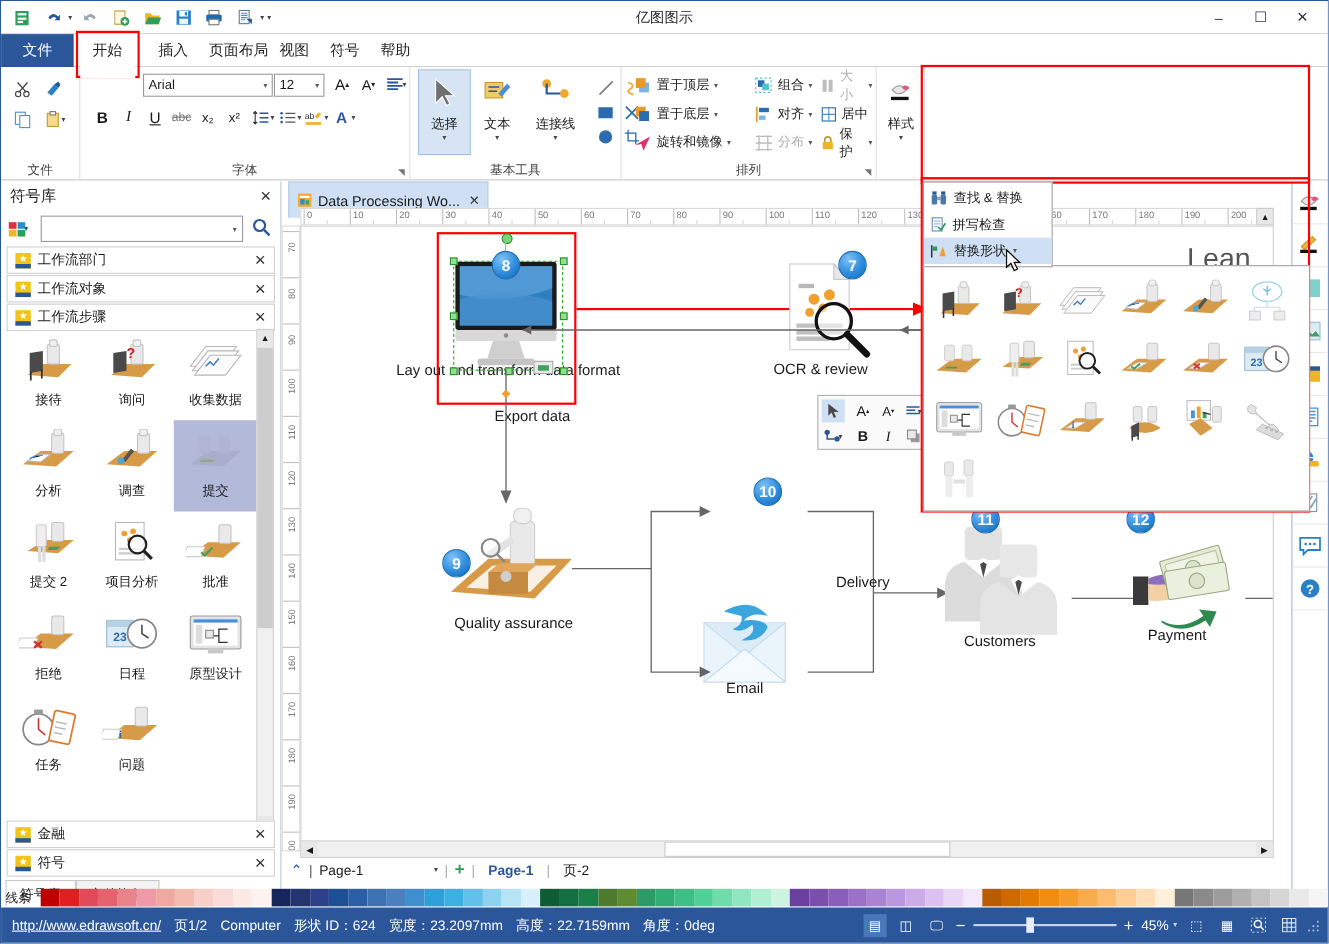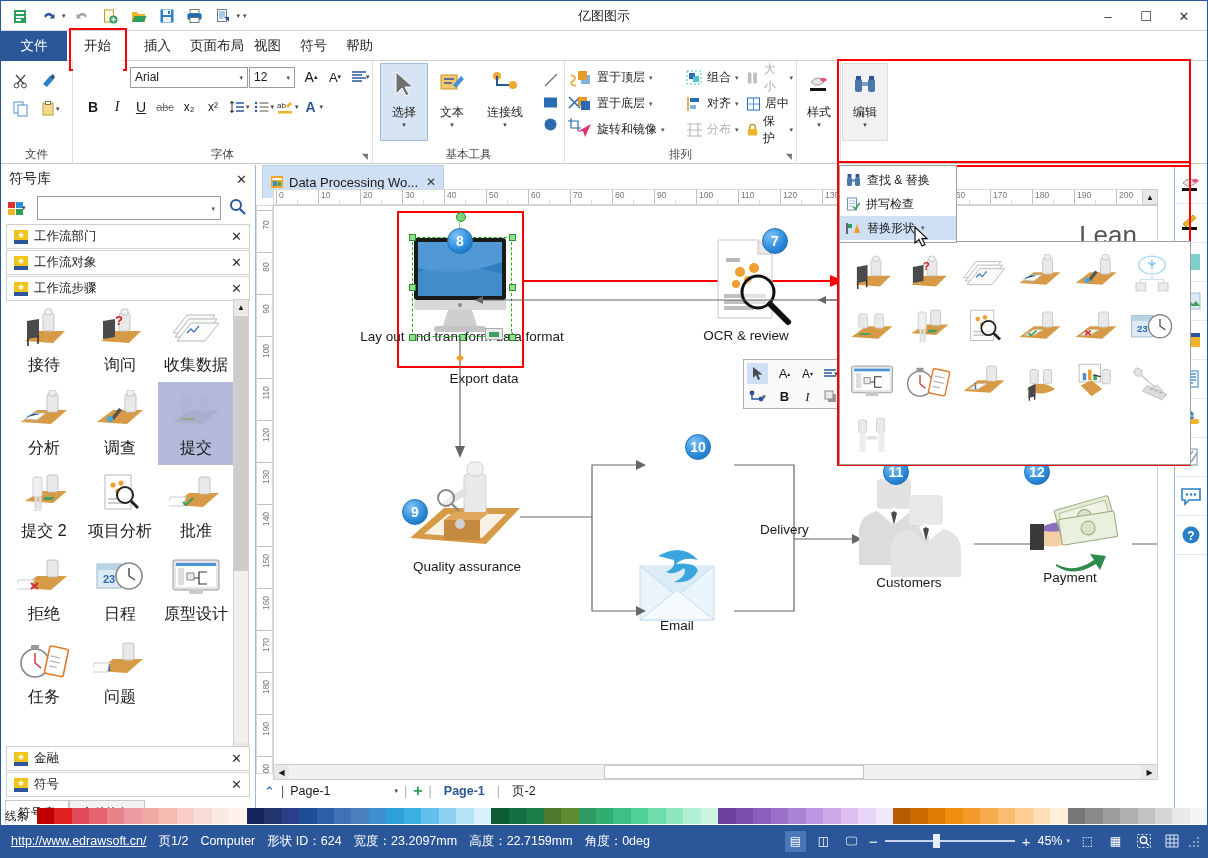--- a/index.html
+++ b/index.html
@@ -101,21 +101,21 @@
       justify-content:space-between; padding:0 7px; font-size:12.5px; cursor:pointer; background:#fff;}
   .catico { width:14px; height:14px; background:#f0c419; border-bottom:4px solid #2b579a; display:inline-block;
       margin-right:6px; font-size:9px; color:#fff; text-align:center; line-height:10px;}
   .catlbl{display:flex;align-items:center;}
   .shapegrid { position:absolute; left:5px; top:134px; width:230px; bottom:66px; overflow:hidden; }
   .sgrid { display:grid; grid-template-columns:repeat(3,76px); }
   .scell { width:76px; height:83px; display:flex; flex-direction:column; align-items:center;
       justify-content:flex-start; cursor:pointer; padding-top:4px;}
   .scell.sel { background:#b3b9d9; }
   .scell .si { height:52px; display:flex; align-items:center; justify-content:center; }
-  .scell .sl { font-size:16px; color:#1a1a1a; }
+  .scell .sl { font-size:12px; color:#1a1a1a; }
   .vscroll { position:absolute; right:6px; top:134px; width:16px; bottom:66px; background:#f0f0f0;
       border:1px solid #d0d0d0; }
   .vsb { position:absolute; left:0; width:14px; top:16px; height:255px; background:#cdcdcd; }
   .vsar { position:absolute; left:0; width:14px; height:15px; background:#e8e8e8; display:flex;
       align-items:center; justify-content:center; font-size:8px; cursor:pointer;}
   .lpbottom { position:absolute; left:0; bottom:0; width:254px; }
   .lptabs { height:26px; display:flex; align-items:flex-end; padding-left:4px; }
   .lptab { height:24px; padding:0 12px; line-height:24px; font-size:12.5px; border:1px solid #c8c8c8;
       background:#f3f3f3; cursor:pointer;}
   .lptab.active { background:#fff; border-bottom:1px solid #fff; }
@@ -529,35 +529,20 @@
               <path d="M4 10 q5 -6 10 -3 l3 3 q-4 4 -9 3z" fill="#e6e6e6" stroke="#999"></path>
               <path d="M13 7 q4 -3 7 1 q-3 3 -6 1z" fill="#e75480"></path>
               <rect x="3" y="16" width="16" height="3" fill="#111"></rect>
             </svg>
         </div>
         <div class="bl" style="font-size:12px;">样式</div>
         <div class="bc">▾</div>
       </div>
     </div>
 
-    <div class="group" style="left:840px; width:50px;border-right:none;">
-      <div class="bigbtn" style="left:2px;width:44px;background:#f1f1f1;outline:1px solid #dcdcdc;">
-        <div class="bi">
-          <svg width="24" height="22" viewBox="0 0 24 22">
-              <rect x="2" y="6" width="7" height="13" rx="2" fill="#4a78a8"></rect>
-              <rect x="15" y="6" width="7" height="13" rx="2" fill="#4a78a8"></rect>
-              <rect x="9" y="9" width="6" height="4" fill="#7aa0c4"></rect>
-              <rect x="3" y="3" width="5" height="4" fill="#2b579a"></rect>
-              <rect x="16" y="3" width="5" height="4" fill="#2b579a"></rect>
-            </svg>
-        </div>
-        <div class="bl" style="font-size:12px;">编辑</div>
-        <div class="bc">▾</div>
-      </div>
-    </div>
   </div>
 
   <div class="editbox"></div>
   <div class="editbox2"></div>
 
   <div class="leftpanel">
     <div class="lphdr">
       <span>符号库</span>
       <span class="lpx">✕</span>
     </div>

